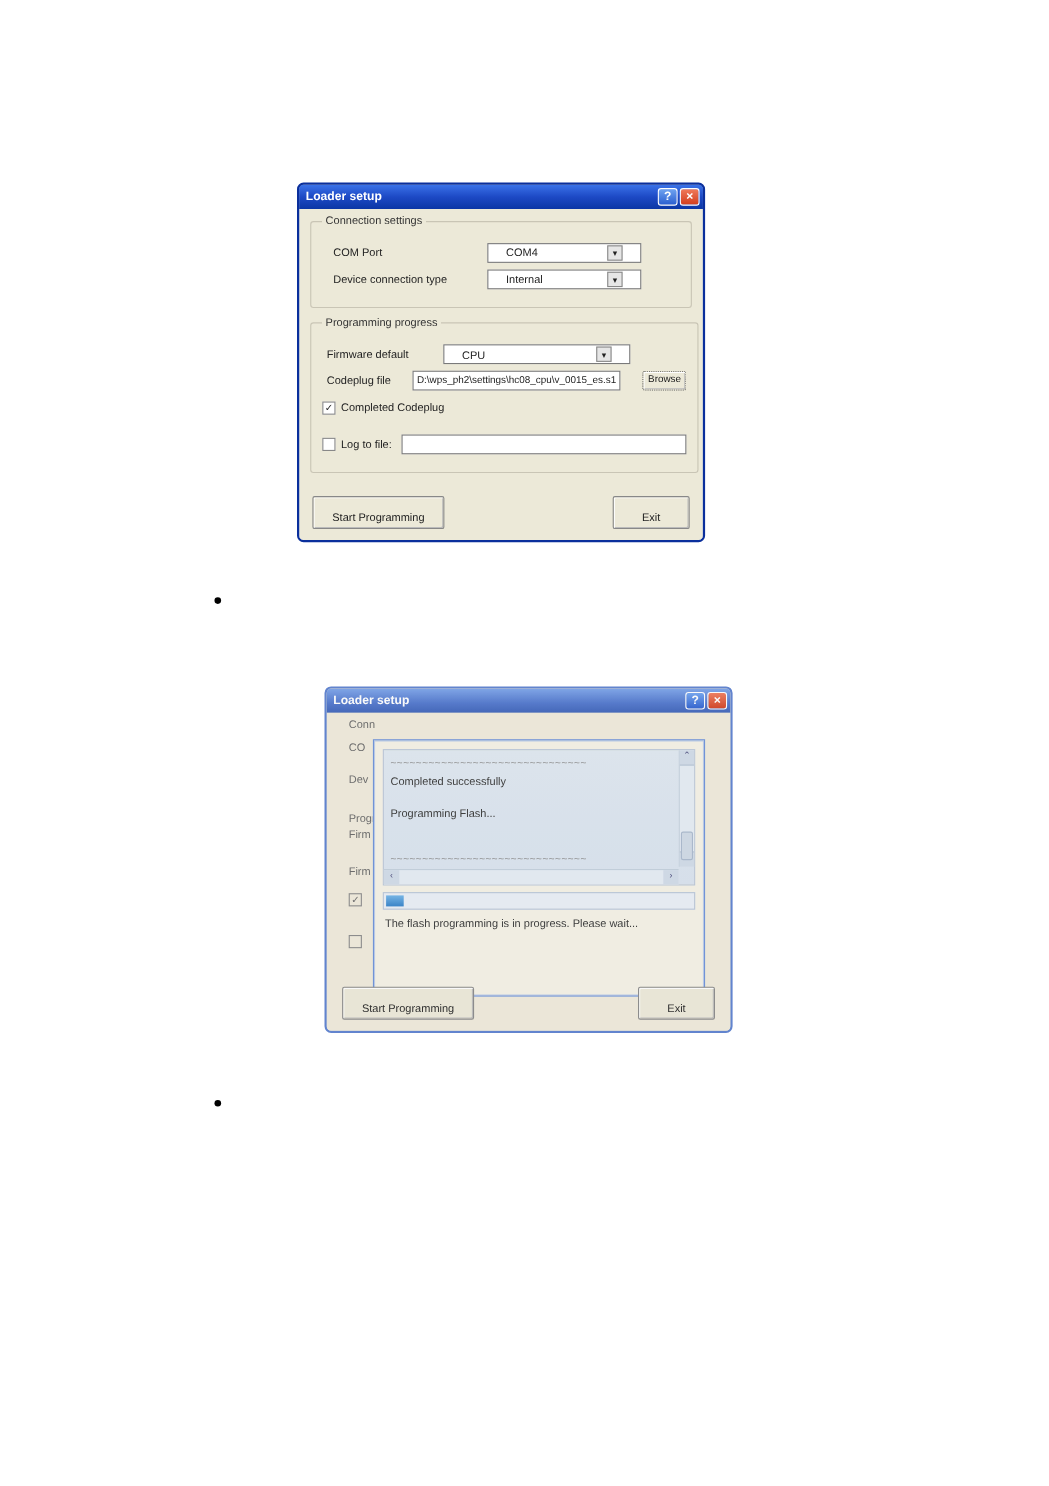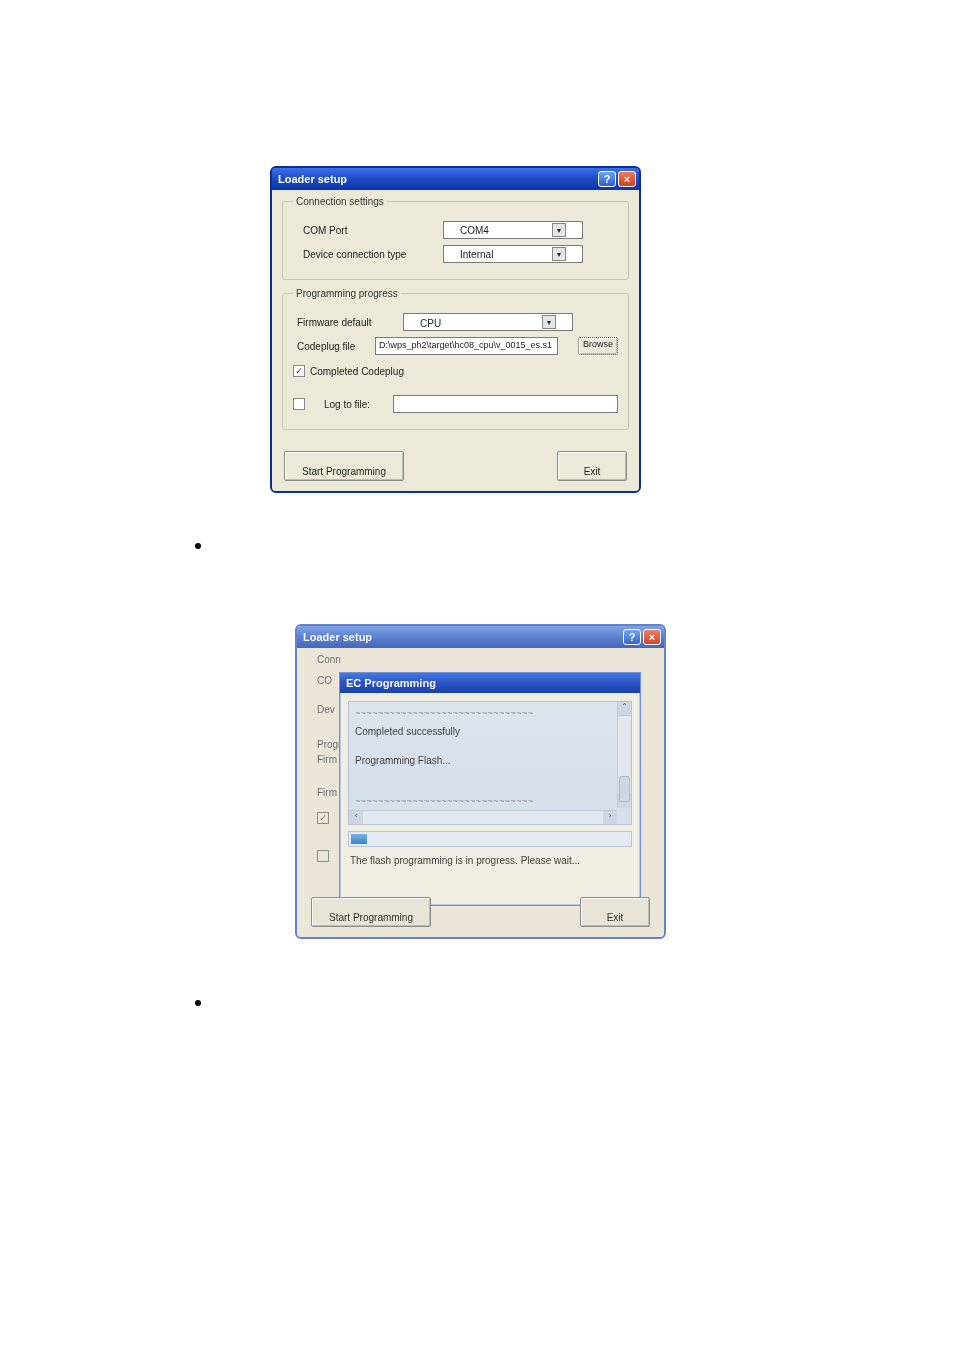--- a/index.html
+++ b/index.html
@@ -224,28 +224,28 @@
       <legend>Programming progress</legend>
       <div class="row">
         <span class="lbl" style="width:110px;padding-left:4px;">Firmware default</span>
         <span class="sel" style="max-width:170px;align-items:flex-end;">
           <span>CPU</span>
           <span class="arrow">▾</span>
         </span>
       </div>
       <div class="row">
         <span class="lbl" style="width:82px;padding-left:4px;">Codeplug file</span>
-        <span class="txtinput">D:\wps_ph2\target\hc08_cpu\v_0015_es.s1</span>
+        <span class="txtinput">D:\wps_ph2\settings\hc08_cpu\v_0015_es.s1</span>
         <span class="btn btn-sm" style="margin-left:20px;border:1px dotted #555;">Browse</span>
       </div>
       <div class="row" style="margin-top:10px;">
         <span class="cb">✓</span>
         <span>Completed Codeplug</span>
       </div>
-      <div class="row" style="margin-top:18px;gap:14px;">
+      <div class="row" style="margin-top:18px;">
         <span class="cb"></span>
         <span style="width:55px;">Log to file:</span>
         <span class="txtinput" style="flex:1;"></span>
       </div>
     </fieldset>
 
     <div class="bottom-row">
       <span class="btn" style="width:120px;text-align:center;">Start Programming</span>
       <span class="btn" style="width:70px;text-align:center;">Exit</span>
     </div>
@@ -284,23 +284,20 @@
       <span>Firm</span>
     </div>
     <div class="fs-row washed" style="margin-top:14px;">
       <span class="cb" style="background:#efeadb;">✓</span>
     </div>
     <div class="fs-row washed" style="margin-top:26px;">
       <span class="cb" style="background:#efeadb;"></span>
     </div>
 
     <div class="progress-dialog">
-      <div class="titlebar">
-        <span>EC Programming</span>
-      </div>
       <div class="logbox">
         <div class="line1">~~~~~~~~~~~~~~~~~~~~~~~~~~~~~~~</div>
         <div style="margin-top:8px;">Completed successfully</div>
         <div style="margin-top:18px;">Programming Flash...</div>
         <div class="line2">~~~~~~~~~~~~~~~~~~~~~~~~~~~~~~~</div>
         <div class="vscroll">
           <div class="up">⌃</div>
           <div class="track">
             <div class="thumb"></div>
           </div>

